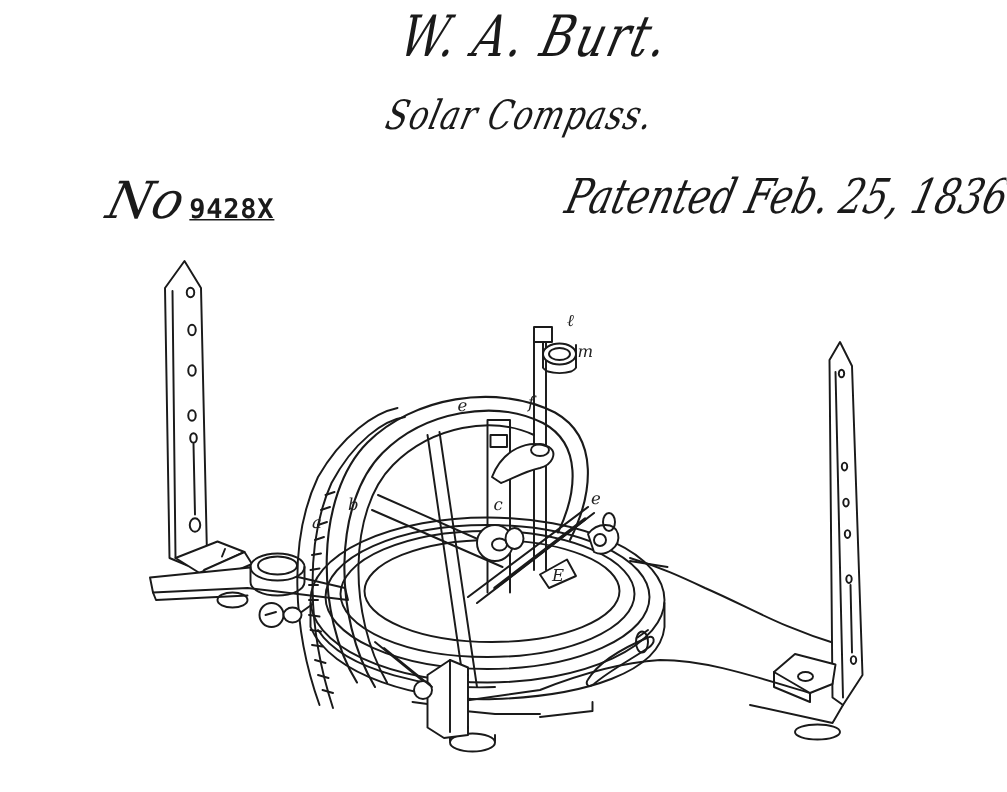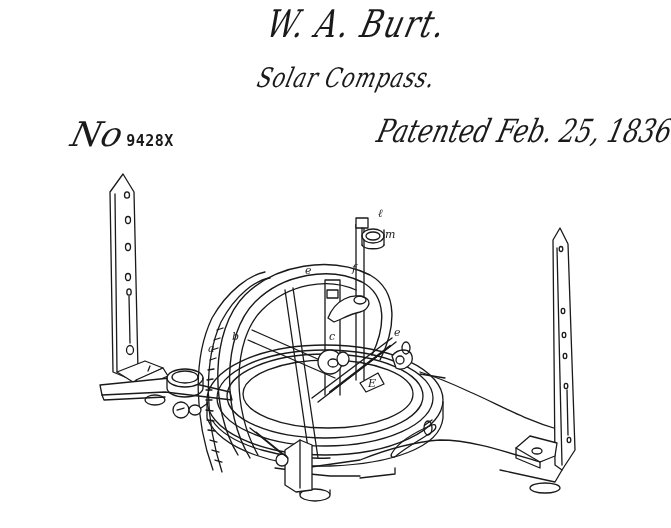--- a/index.html
+++ b/index.html
@@ -11,21 +11,21 @@
       font-style: italic;
       color: #1a1a1a;
       white-space: nowrap;
       transform: skewX(-14deg) scaleX(0.78);
       transform-origin: left center;
     }
     .inventor { left: 268px; top: 2px; font-size: 38px; letter-spacing: 2px; font-weight: 300; }
     .title { left: 258px; top: 62px; font-size: 27px; letter-spacing: 1px; }
     .patent-no { position: absolute; left: 72px; top: 114px; color: #1a1a1a; white-space: nowrap; }
     .patent-no .no-mark { font-family: "DejaVu Serif", serif; font-style: italic; font-size: 34px; display: inline-block; transform: skewX(-14deg); }
-    .patent-no .num { font-family: "DejaVu Sans Mono", "Liberation Mono", monospace; font-size: 15px; font-weight: bold; letter-spacing: 0.5px; margin-left: 4px; }
+    .patent-no .num { font-family: "DejaVu Sans Mono", "Liberation Mono", monospace; font-size: 18px; font-weight: bold; letter-spacing: 0.5px; margin-left: 4px; text-decoration: underline; }
     .date { left: 378px; top: 112px; font-size: 32px; letter-spacing: 0px; }
     svg.drawing { position: absolute; left: 0; top: 0; }
     svg.drawing * { vector-effect: non-scaling-stroke; }
     .ref { font-family: "DejaVu Serif", serif; font-style: italic; font-size: 11px; fill: #222; }
   </style>
 </head>
 <body>
 
 <div class="sheet">
 

